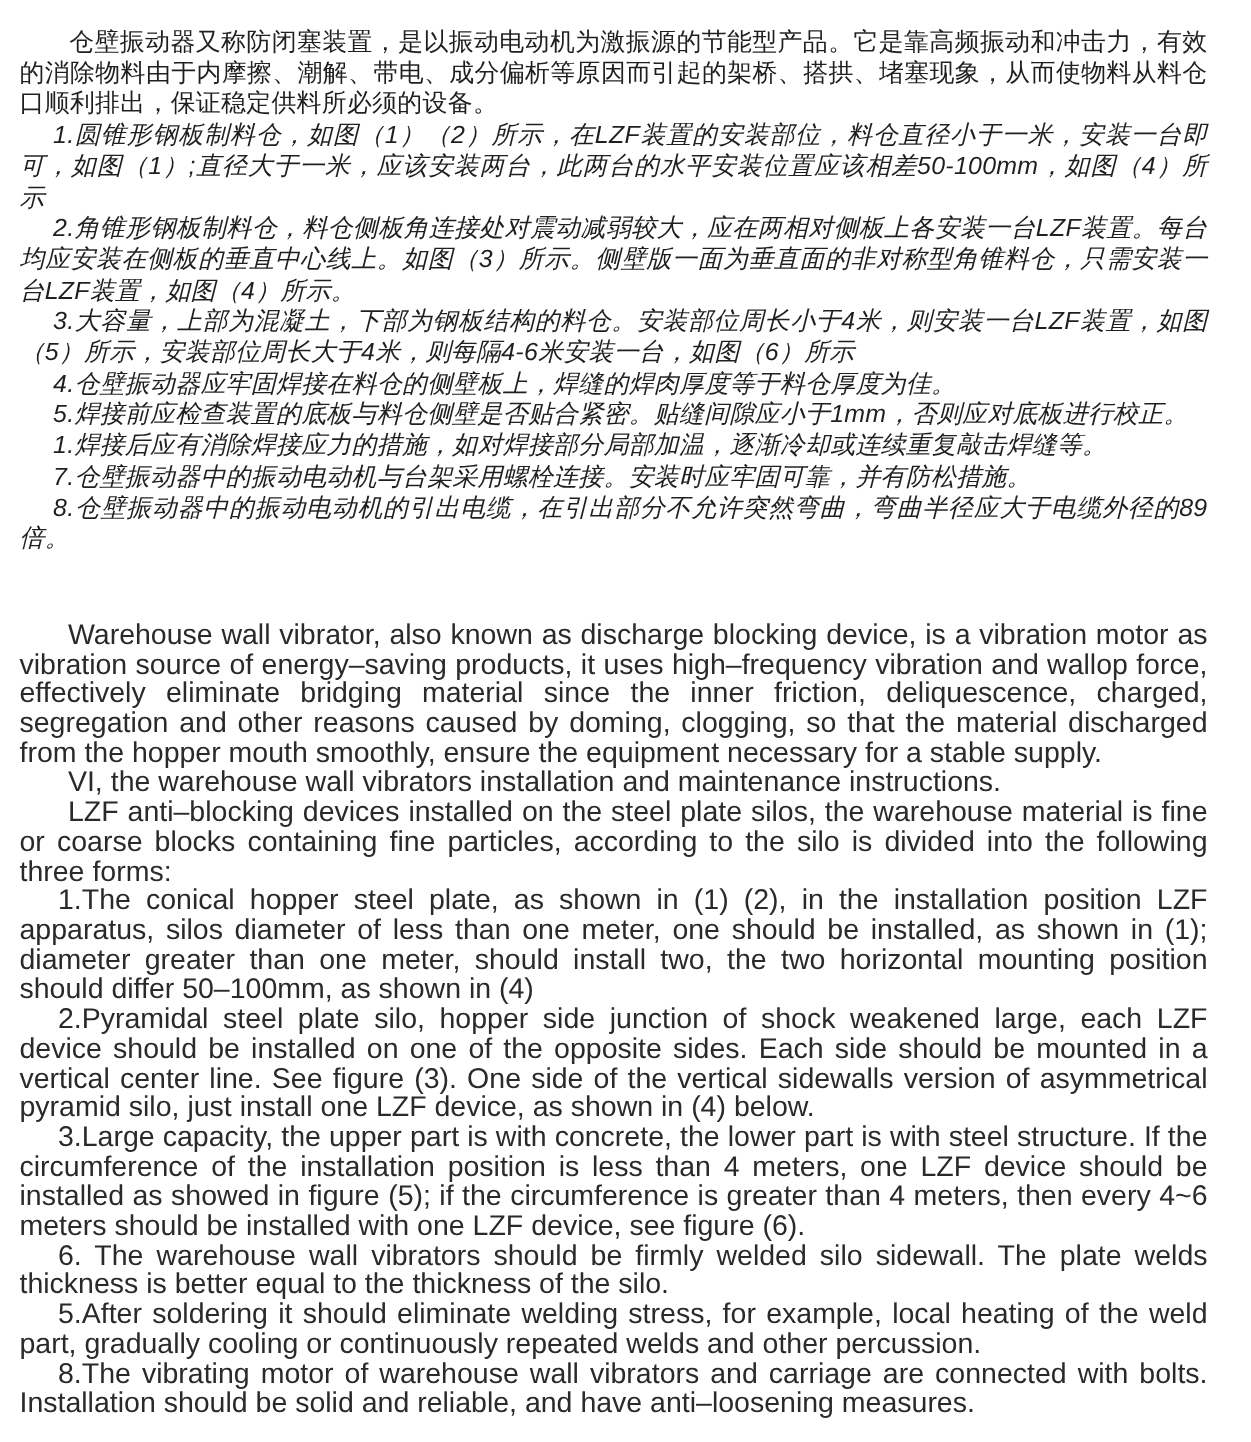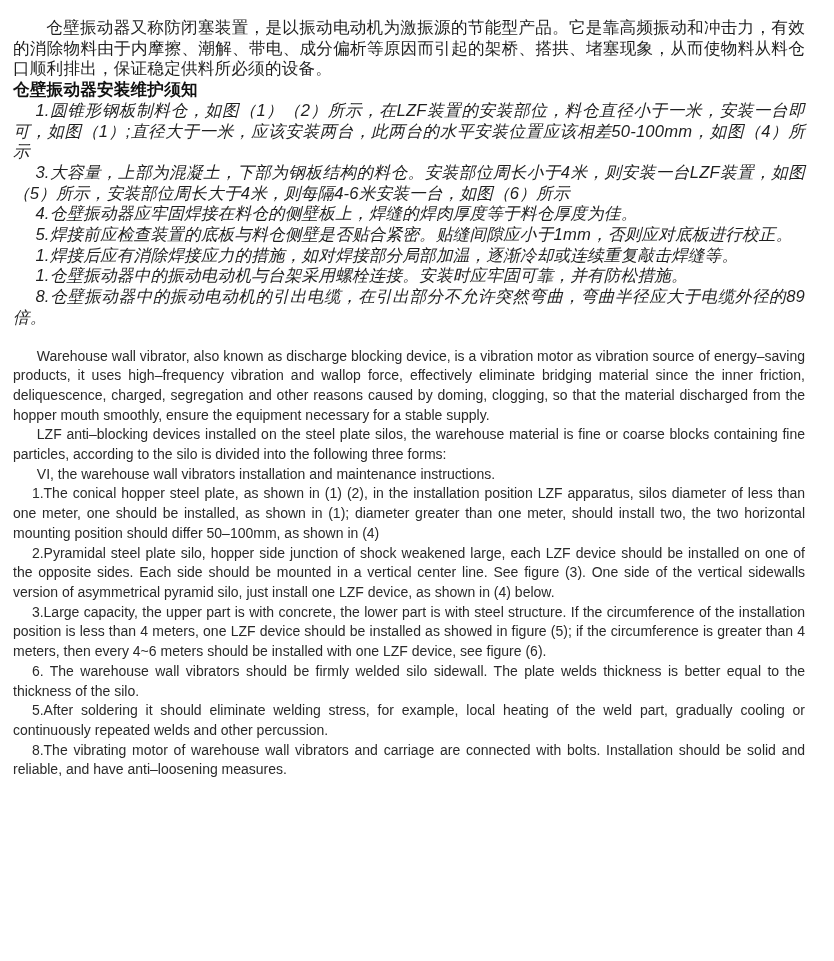--- a/index.html
+++ b/index.html
@@ -32,53 +32,53 @@
     font-size: 16.6px;
     line-height: 20.7px;
     font-weight: bold;
     text-align: left;
     color: #111111;
   }
   .indent-2 { text-indent: 2em; }
   .indent-num { text-indent: 1.35em; font-style: italic; }
   
   .en-section {
-    margin-top: 18px;
-    font-size: 14px;
+    margin-top: 44px;
+    font-size: 19px;
     line-height: 19.7px;
     color: #2a2a2a;
   }
   .en-section p {
     margin: 0;
     text-align: justify;
   }
   .en-indent { text-indent: 1.7em; }
   .en-indent-num { text-indent: 1.35em; }
 </style>
 </head>
 <body>
 
 <div class="page">
 
   <section class="zh-section">
     <p class="indent-2">仓壁振动器又称防闭塞装置，是以振动电动机为激振源的节能型产品。它是靠高频振动和冲击力，有效的消除物料由于内摩擦、潮解、带电、成分偏析等原因而引起的架桥、搭拱、堵塞现象，从而使物料从料仓口顺利排出，保证稳定供料所必须的设备。</p>
-    <p class="zh-heading">仓壁振动器安装维护须知</p>
     <p class="indent-num">1.圆锥形钢板制料仓，如图（1）（2）所示，在LZF装置的安装部位，料仓直径小于一米，安装一台即可，如图（1）;直径大于一米，应该安装两台，此两台的水平安装位置应该相差50-100mm，如图（4）所示</p>
+    <p class="indent-num">2.角锥形钢板制料仓，料仓侧板角连接处对震动减弱较大，应在两相对侧板上各安装一台LZF装置。每台均应安装在侧板的垂直中心线上。如图（3）所示。侧壁版一面为垂直面的非对称型角锥料仓，只需安装一台LZF装置，如图（4）所示。</p>
     <p class="indent-num">3.大容量，上部为混凝土，下部为钢板结构的料仓。安装部位周长小于4米，则安装一台LZF装置，如图（5）所示，安装部位周长大于4米，则每隔4-6米安装一台，如图（6）所示</p>
     <p class="indent-num">4.仓壁振动器应牢固焊接在料仓的侧壁板上，焊缝的焊肉厚度等于料仓厚度为佳。</p>
     <p class="indent-num">5.焊接前应检查装置的底板与料仓侧壁是否贴合紧密。贴缝间隙应小于1mm，否则应对底板进行校正。</p>
     <p class="indent-num">1.焊接后应有消除焊接应力的措施，如对焊接部分局部加温，逐渐冷却或连续重复敲击焊缝等。</p>
-    <p class="indent-num">1.仓壁振动器中的振动电动机与台架采用螺栓连接。安装时应牢固可靠，并有防松措施。</p>
+    <p class="indent-num">7.仓壁振动器中的振动电动机与台架采用螺栓连接。安装时应牢固可靠，并有防松措施。</p>
     <p class="indent-num">8.仓壁振动器中的振动电动机的引出电缆，在引出部分不允许突然弯曲，弯曲半径应大于电缆外径的89倍。</p>
   </section>
 
   <section class="en-section">
     <p class="en-indent">Warehouse wall vibrator, also known as discharge blocking device, is a vibration motor as vibration source of energy–saving products, it uses high–frequency vibration and wallop force, effectively eliminate bridging material since the inner friction, deliquescence, charged, segregation and other reasons caused by doming, clogging, so that the material discharged from the hopper mouth smoothly, ensure the equipment necessary for a stable supply.</p>
+    <p class="en-indent">VI,  the warehouse wall vibrators installation and maintenance instructions.</p>
     <p class="en-indent">LZF anti–blocking devices installed on the steel plate silos, the warehouse material is fine or coarse blocks containing fine particles, according to the silo is divided into the following three forms:</p>
-    <p class="en-indent">VI,  the warehouse wall vibrators installation and maintenance instructions.</p>
     <p class="en-indent-num">1.The conical hopper steel plate, as shown in (1) (2), in the installation position LZF apparatus, silos diameter of less than one meter, one should be installed, as shown in (1); diameter greater than one meter, should install two, the two horizontal mounting position should differ 50–100mm, as shown in (4)</p>
     <p class="en-indent-num">2.Pyramidal steel plate silo, hopper side junction of shock weakened large, each LZF device should be installed on one of the opposite sides. Each side should be mounted in a vertical center line. See figure (3). One side of the vertical sidewalls version of asymmetrical pyramid silo, just install one LZF device, as shown in (4) below.</p>
     <p class="en-indent-num">3.Large capacity, the upper part is with concrete, the lower part is with steel structure. If the circumference of the installation position is less than 4 meters, one LZF device should be installed as showed in figure (5); if the circumference is greater than 4 meters, then every 4~6 meters should be installed with one LZF device, see figure (6).</p>
     <p class="en-indent-num">6. The warehouse wall vibrators should be firmly welded silo sidewall. The plate welds thickness is better equal to the thickness of the silo.</p>
     <p class="en-indent-num">5.After soldering it should eliminate welding stress, for example, local heating of the weld part, gradually cooling or continuously repeated welds and other percussion.</p>
     <p class="en-indent-num">8.The vibrating motor of warehouse wall vibrators and carriage are connected with bolts. Installation should be solid and reliable, and have anti–loosening measures.</p>
   </section>
 
 </div>
 

